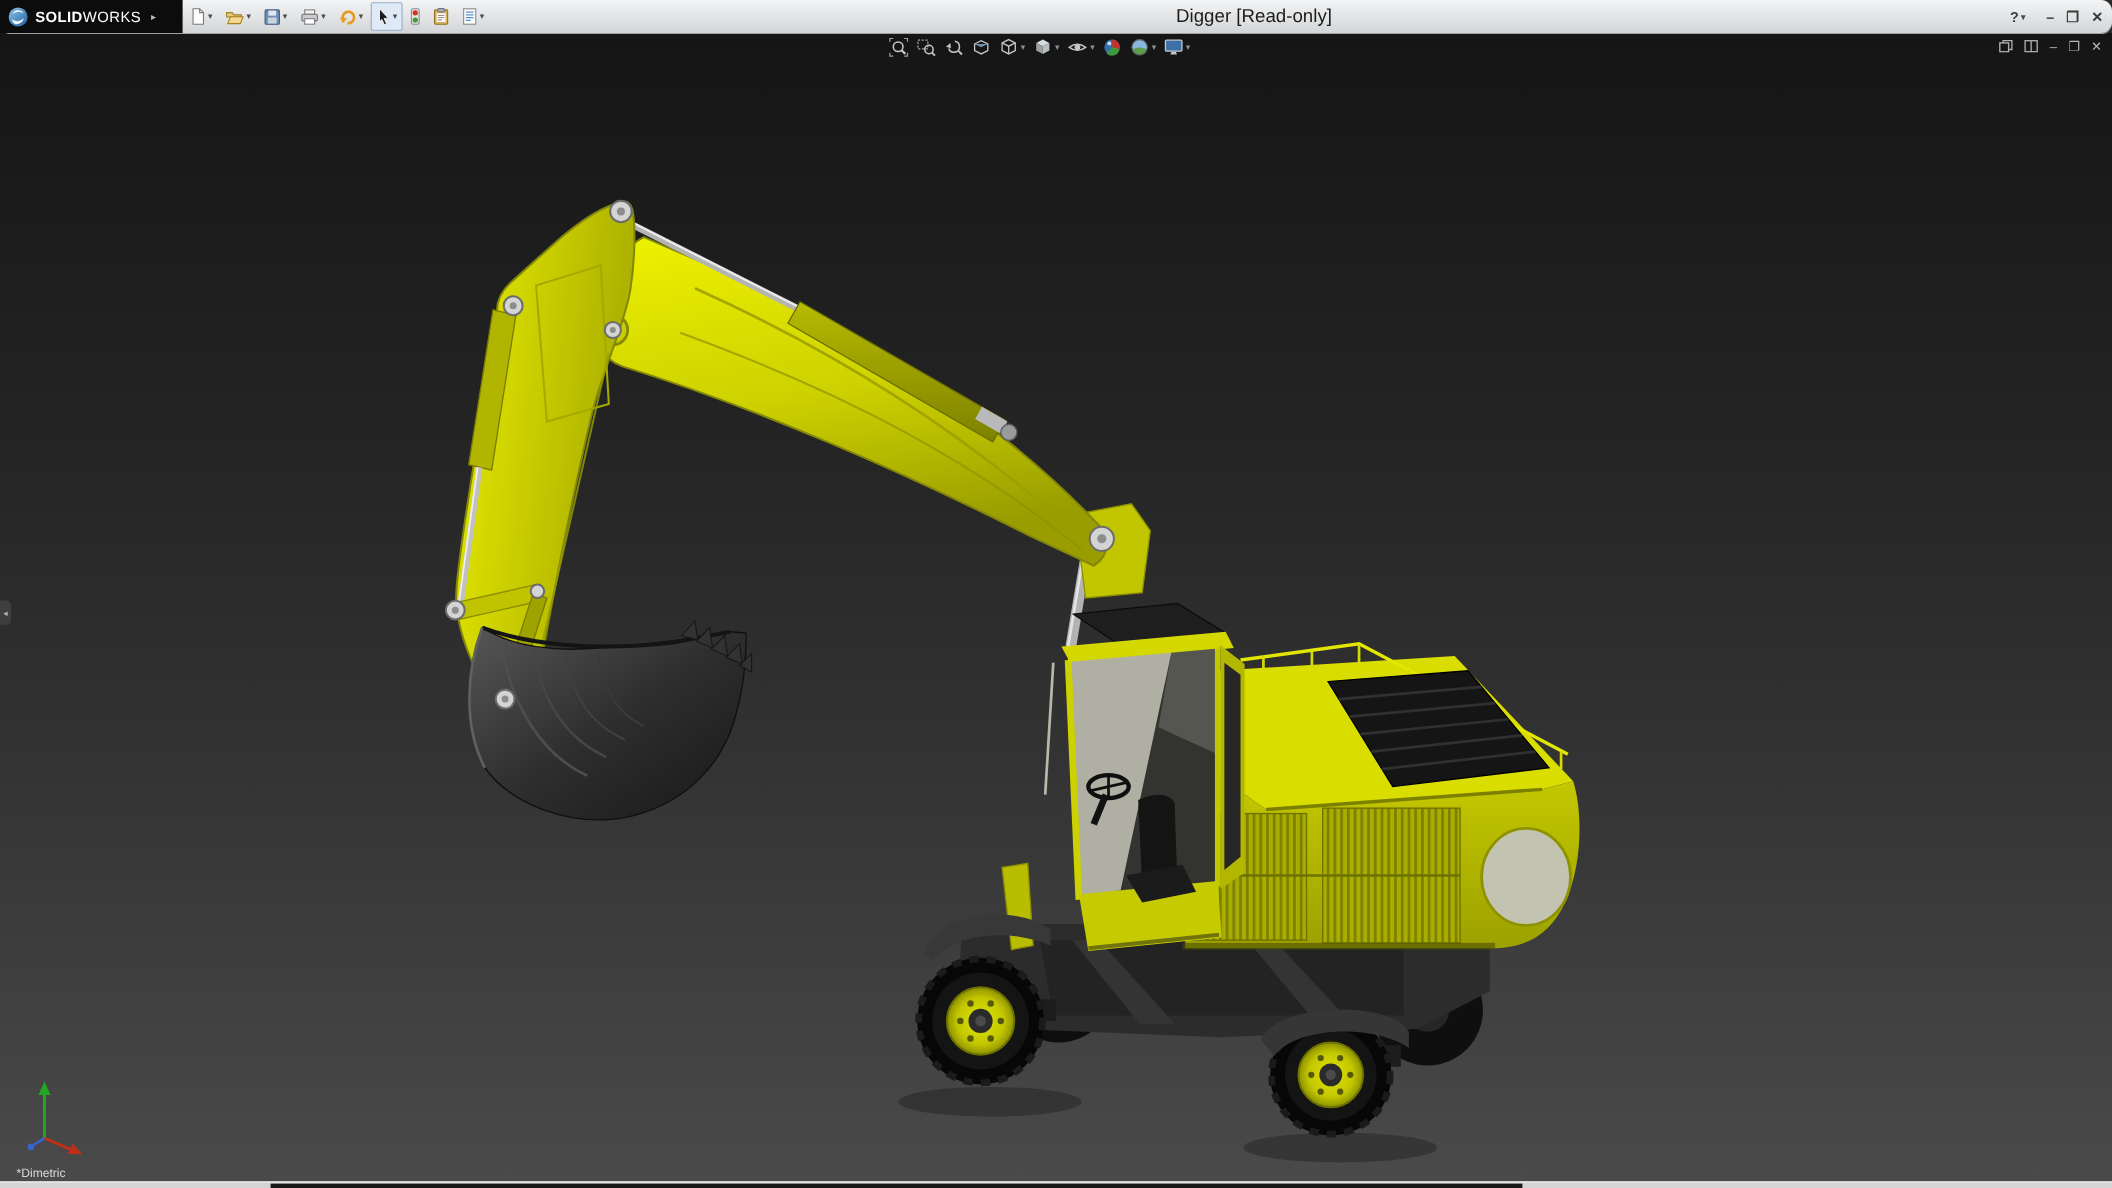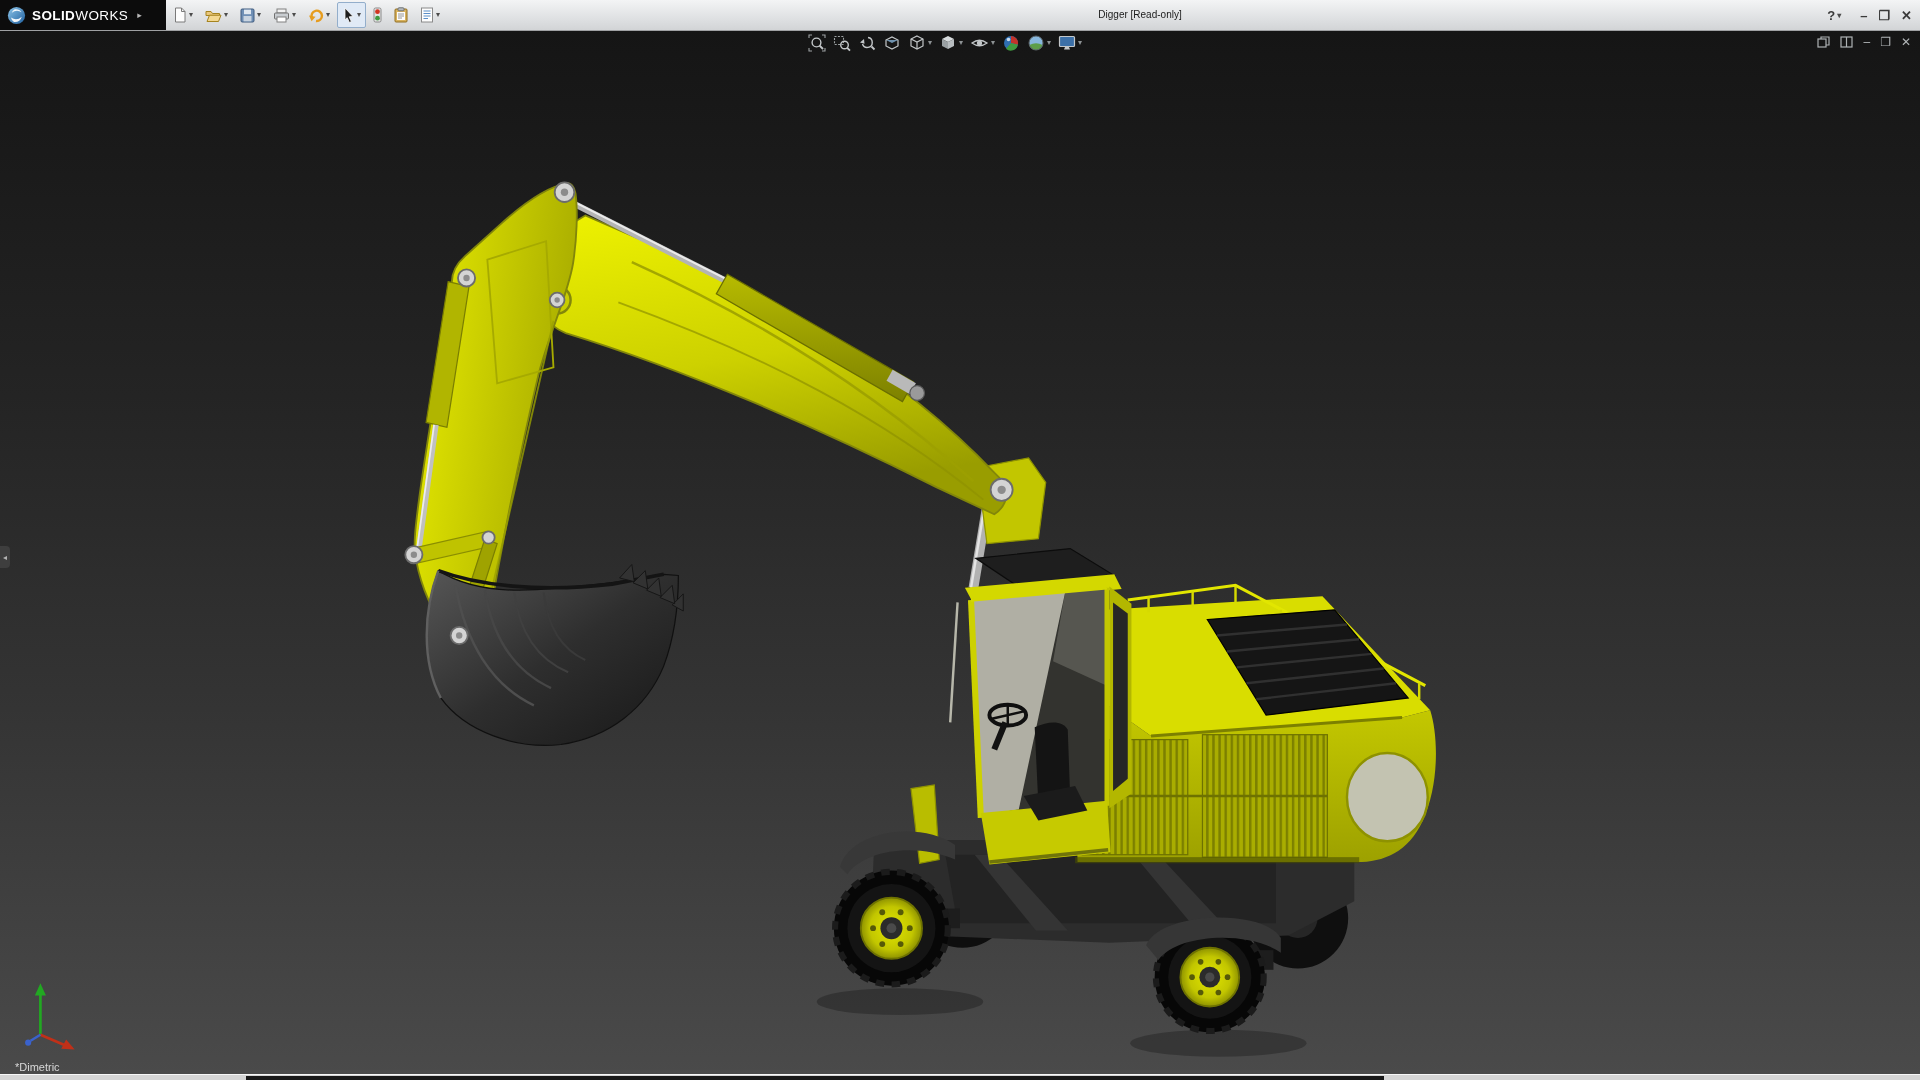--- a/index.html
+++ b/index.html
@@ -6,38 +6,39 @@
   body{
     width:1920px;height:1080px;overflow:hidden;position:relative;
     font-family:"Liberation Sans", sans-serif;background:#2a2a2a;
     -webkit-font-smoothing:antialiased;
   }
   
   .titlebar{
     position:absolute;top:0;left:0;right:0;height:30px;z-index:10;
     background:linear-gradient(#f3f4f5,#dcdee0 70%,#d2d4d6);
     box-shadow:0 1px 0 #9fa1a3;
+    border-radius:10px;
   }
   .logo{
     position:absolute;left:0;top:0;width:166px;height:30px;background:#0c0c0c;
     display:flex;align-items:center;gap:6px;padding-left:7px;box-sizing:border-box;
   }
   .logo-text{color:#fff;font-size:13.5px;letter-spacing:.4px;white-space:nowrap;}
   .logo-text b{font-weight:bold;}
   .logo-arrow{color:#b9b9b9;font-size:9px;margin-left:3px;}
   .toolbar{position:absolute;left:168px;top:2px;height:26px;display:flex;align-items:center;gap:2px;}
   .tool{
     height:24px;display:flex;align-items:center;justify-content:center;gap:2px;
     padding:0 4px;border:1px solid transparent;border-radius:2px;
   }
   .tool .dd{font-size:8px;color:#4c4c4c;line-height:1;}
   .tool.active{background:#e0eaf6;border-color:#93aecb;}
   .win-title{
     position:absolute;left:1140px;top:0;height:42px;line-height:30px;transform:translateX(-50%);
-    font-size:10px;color:#1b1b1b;white-space:nowrap;
+    font-size:17px;color:#1b1b1b;white-space:nowrap;
   }
   .win-controls{
     position:absolute;right:8px;top:0;height:30px;display:flex;align-items:center;gap:11px;
     color:#3a3a3a;font-size:13px;
   }
   .win-controls .wc{line-height:1;font-weight:bold;}
   .win-controls .help{display:flex;align-items:center;gap:2px;margin-right:8px;font-weight:bold;}
   .win-controls .dd{font-size:8px;color:#4c4c4c;}
   
   .viewport-bg{

